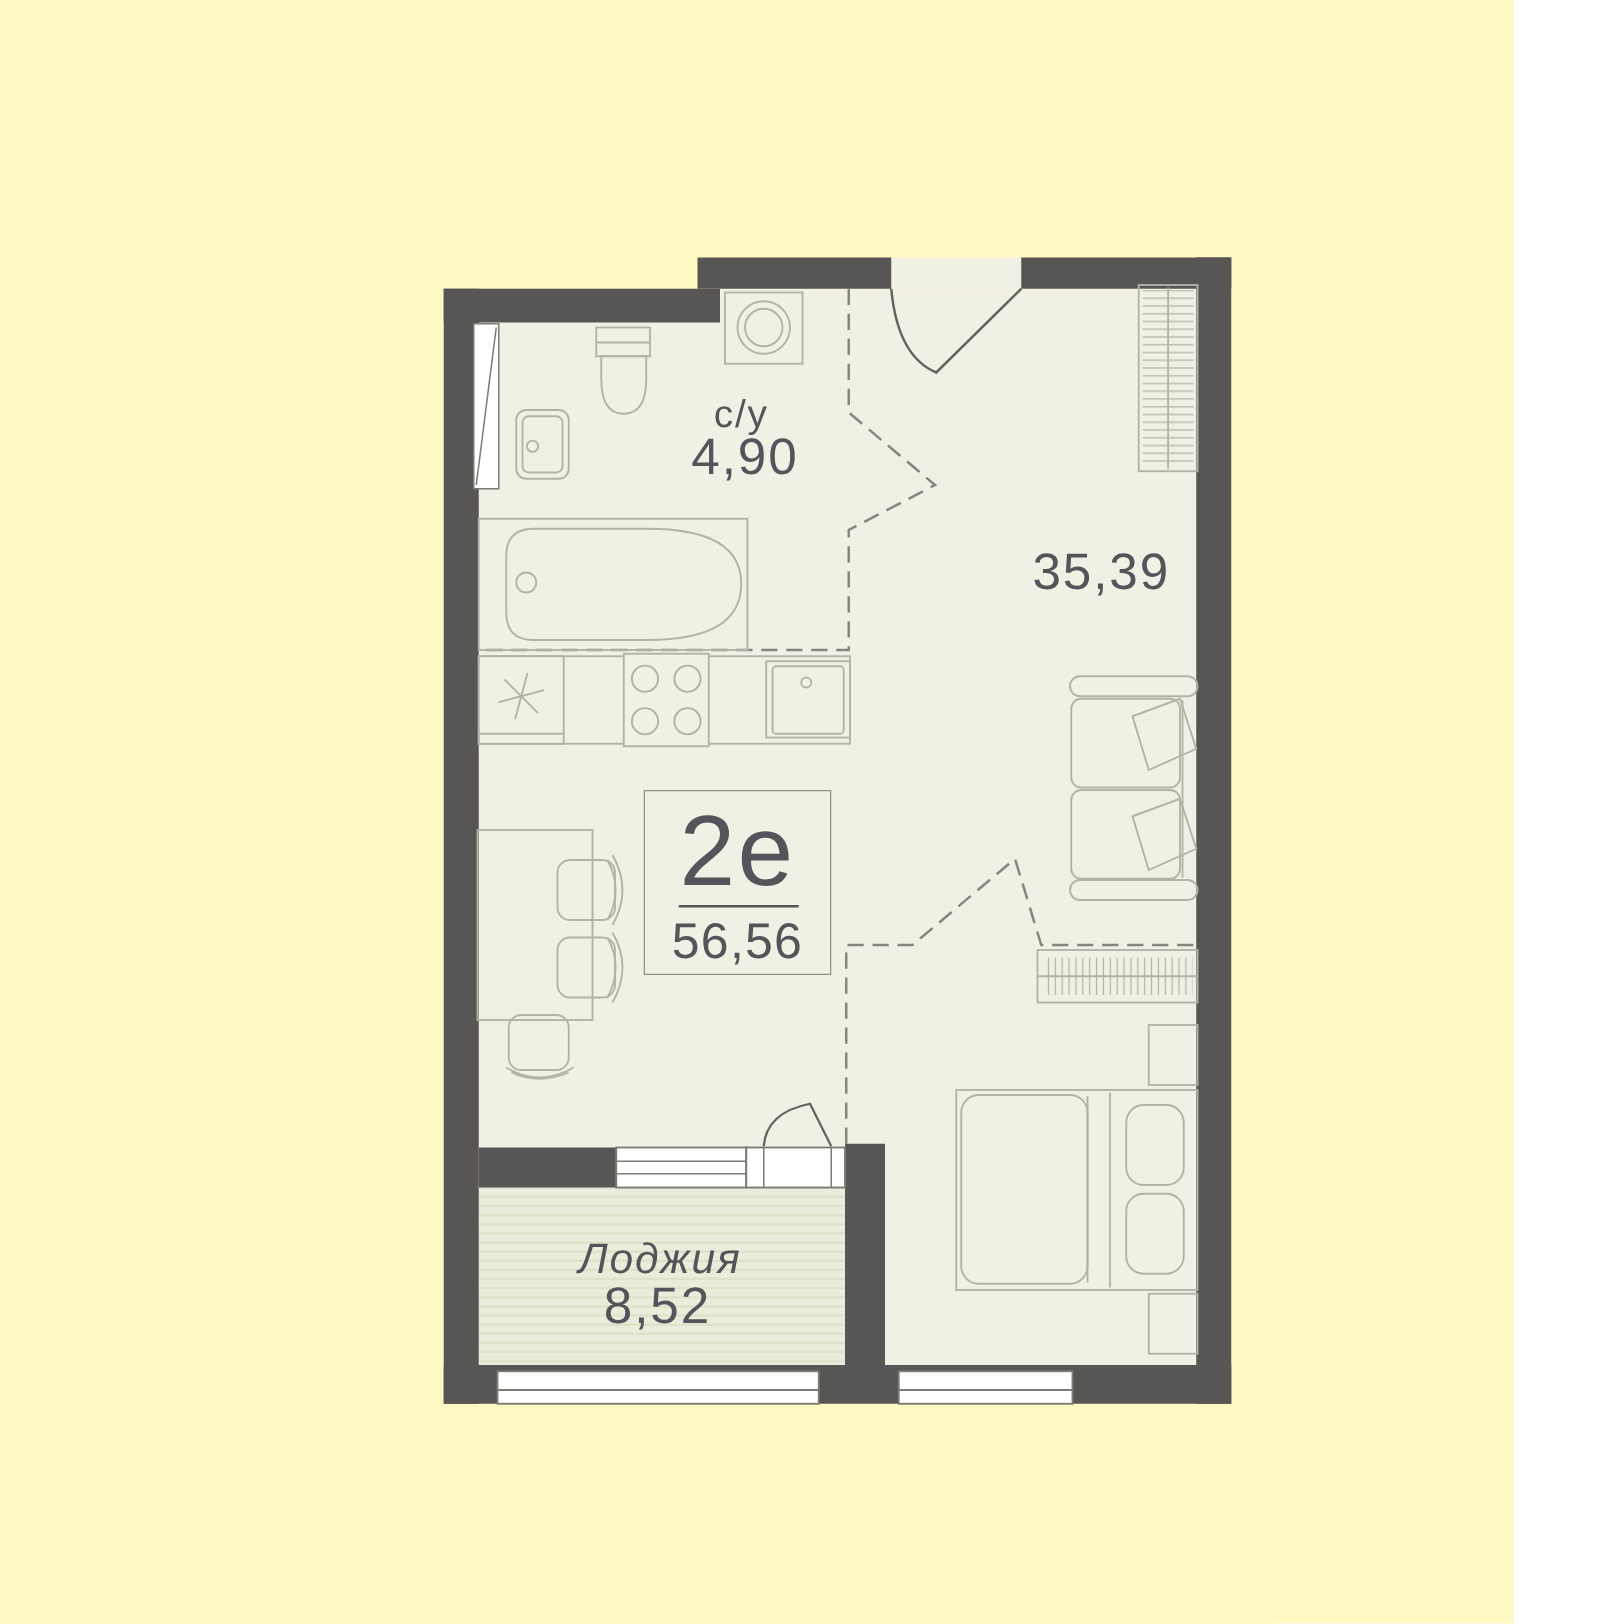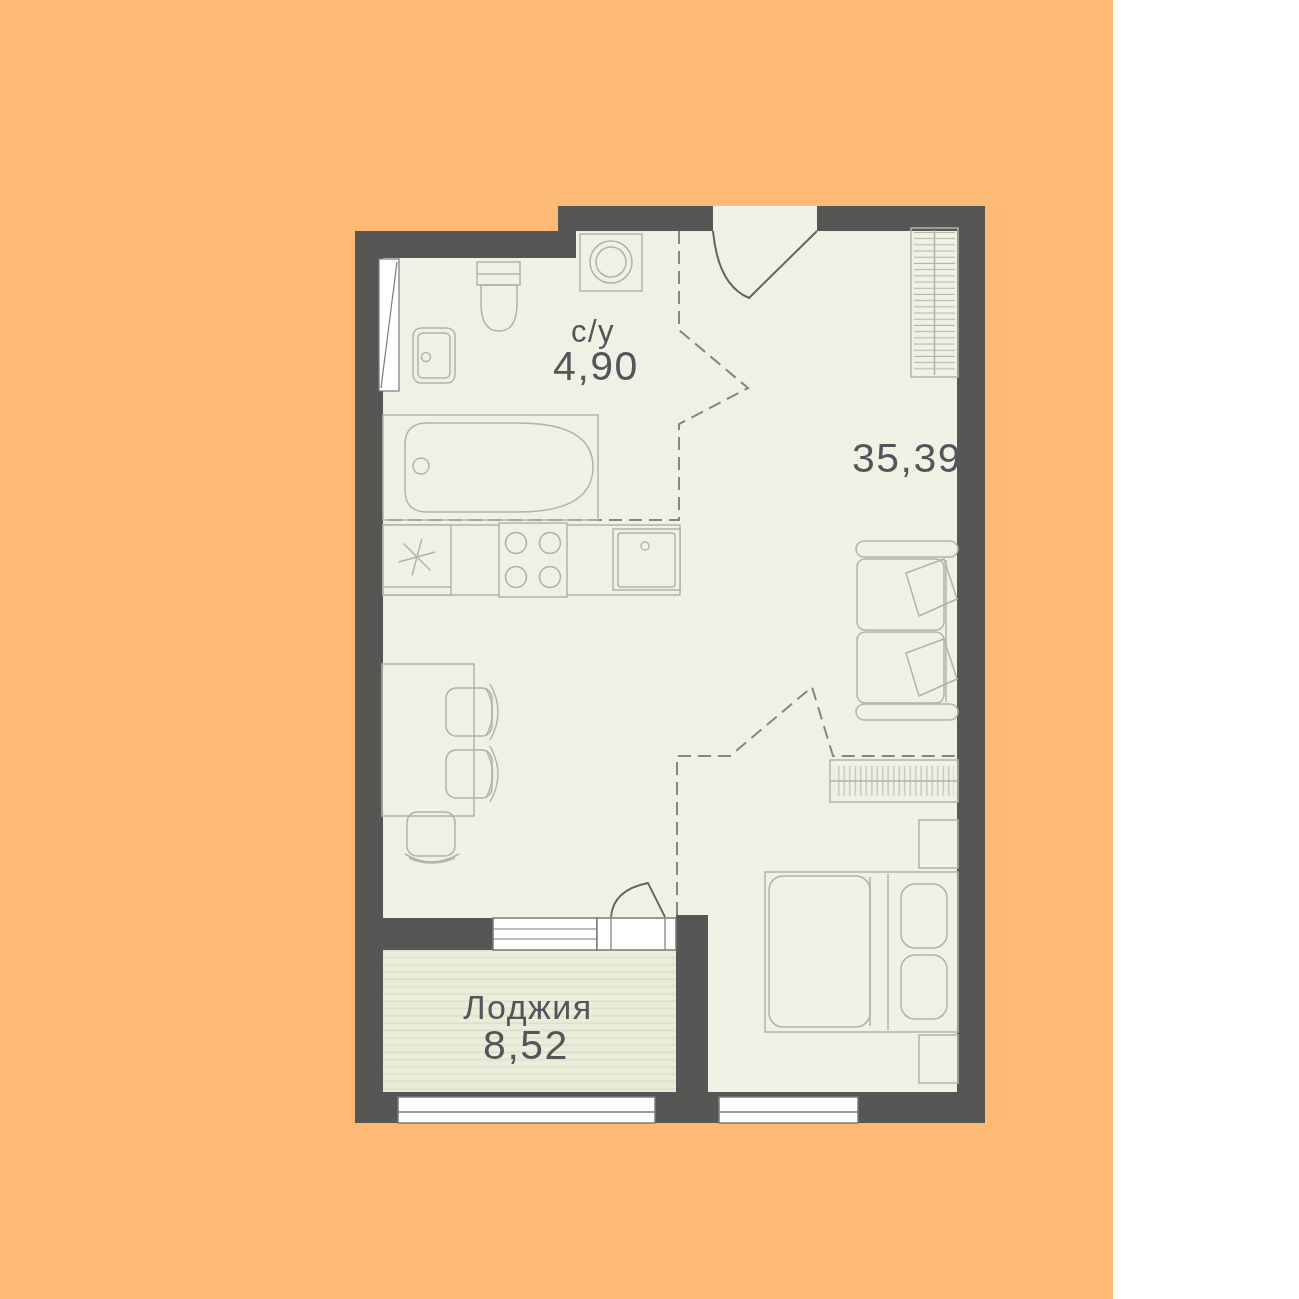--- a/index.html
+++ b/index.html
@@ -1,16 +1,16 @@
 <!DOCTYPE html>
 <html><head>
 <meta charset="utf-8">
 <style>
   html,body{margin:0;padding:0;background:#ffffff;}
-  .stage{position:relative;width:1113px;height:1299px;background:#fdba74;overflow:hidden;
+  .stage{position:relative;width:1211px;height:1299px;background:#fef9c3;overflow:hidden;
          font-family:"Liberation Sans","DejaVu Sans",sans-serif;}
   .stage svg{position:absolute;left:0;top:0;}
   .plan-label{position:absolute;transform:translate(-50%,-50%);color:#54555a;
               letter-spacing:1.5px;white-space:nowrap;line-height:1;}
   .lbl-room-name{font-size:31px;}
   .lbl-area{font-size:41px;}
   .lbl-loggia{font-size:34px;}
   .unit-box{position:absolute;left:515px;top:632px;width:150px;height:148px;
             border:1.5px solid #8f9088;box-sizing:border-box;}
   .unit-type{position:absolute;left:0;right:0;top:8px;text-align:center;
@@ -186,18 +186,23 @@
       <line x1="888" y1="874" x2="888" y2="1030"></line>
       <rect x="901" y="884" width="46" height="64" rx="14"></rect>
       <rect x="901" y="955" width="46" height="64" rx="14"></rect>
     </g>
     <rect x="919" y="1035" width="39" height="48"></rect>
   </g>
 </svg>
 
 <div class="plan-label lbl-room-name" style="left:593px;top:331px;">с/у</div>
 <div class="plan-label lbl-area" style="left:596px;top:366px;">4,90</div>
-<div class="plan-label lbl-area" style="left:907px;top:458px;">35,39</div>
-<div class="plan-label lbl-loggia" style="left:528px;top:1007px;">Лоджия</div>
+<div class="plan-label lbl-area" style="left:881px;top:458px;">35,39</div>
+<div class="plan-label lbl-loggia" style="left:528px;top:1007px;font-style:italic;">Лоджия</div>
 <div class="plan-label lbl-area" style="left:526px;top:1045px;">8,52</div>
 
-
+<div class="unit-box">
+  <div class="unit-type">2е</div>
+  <div class="unit-divider"></div>
+  <div class="unit-area">56,56</div>
 </div>
 
+</div>
+
 </body></html>

